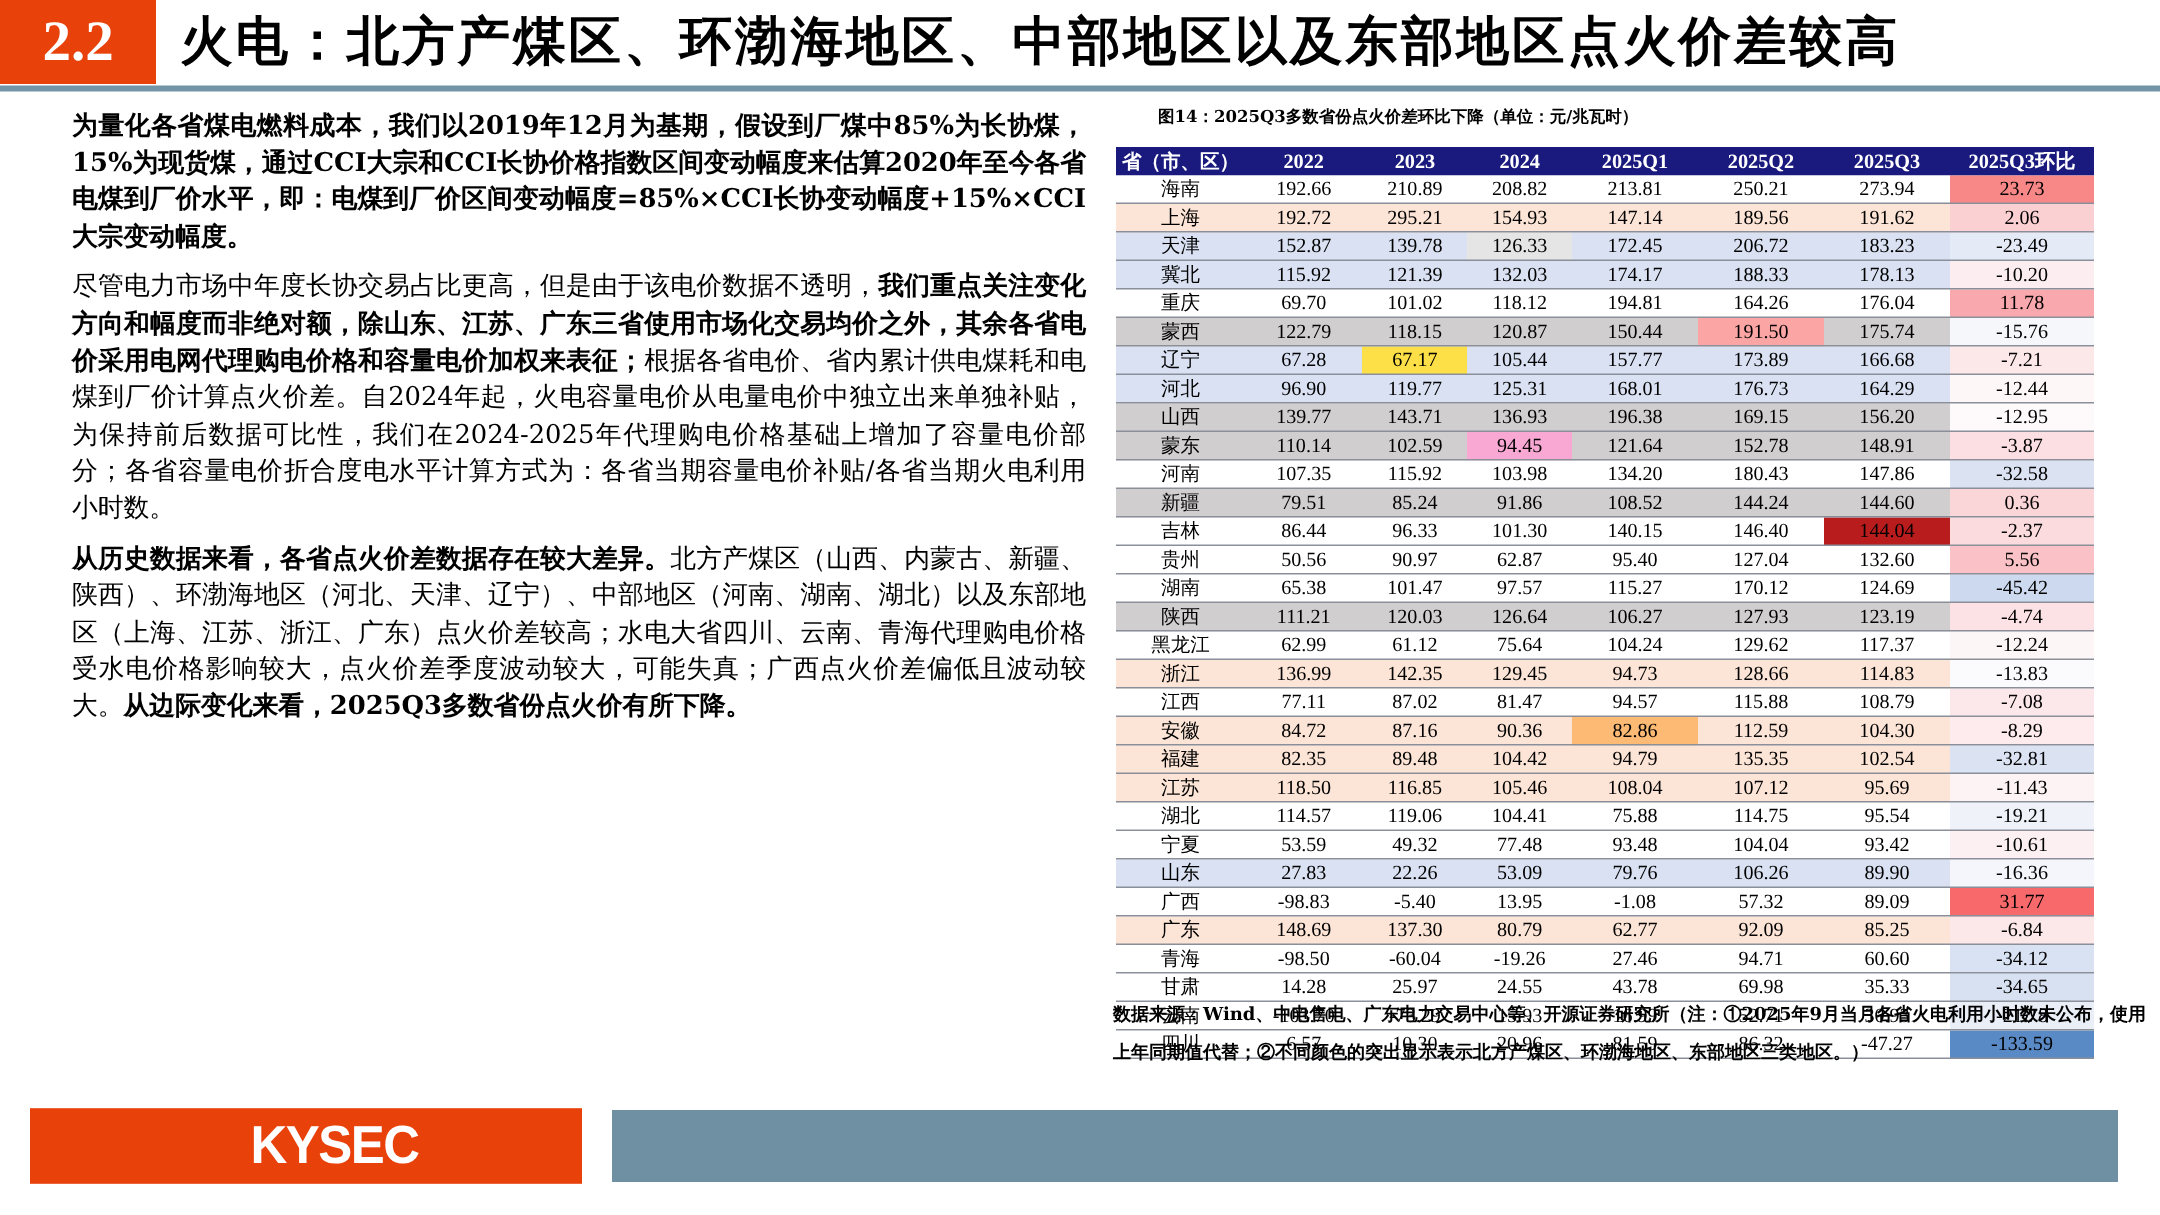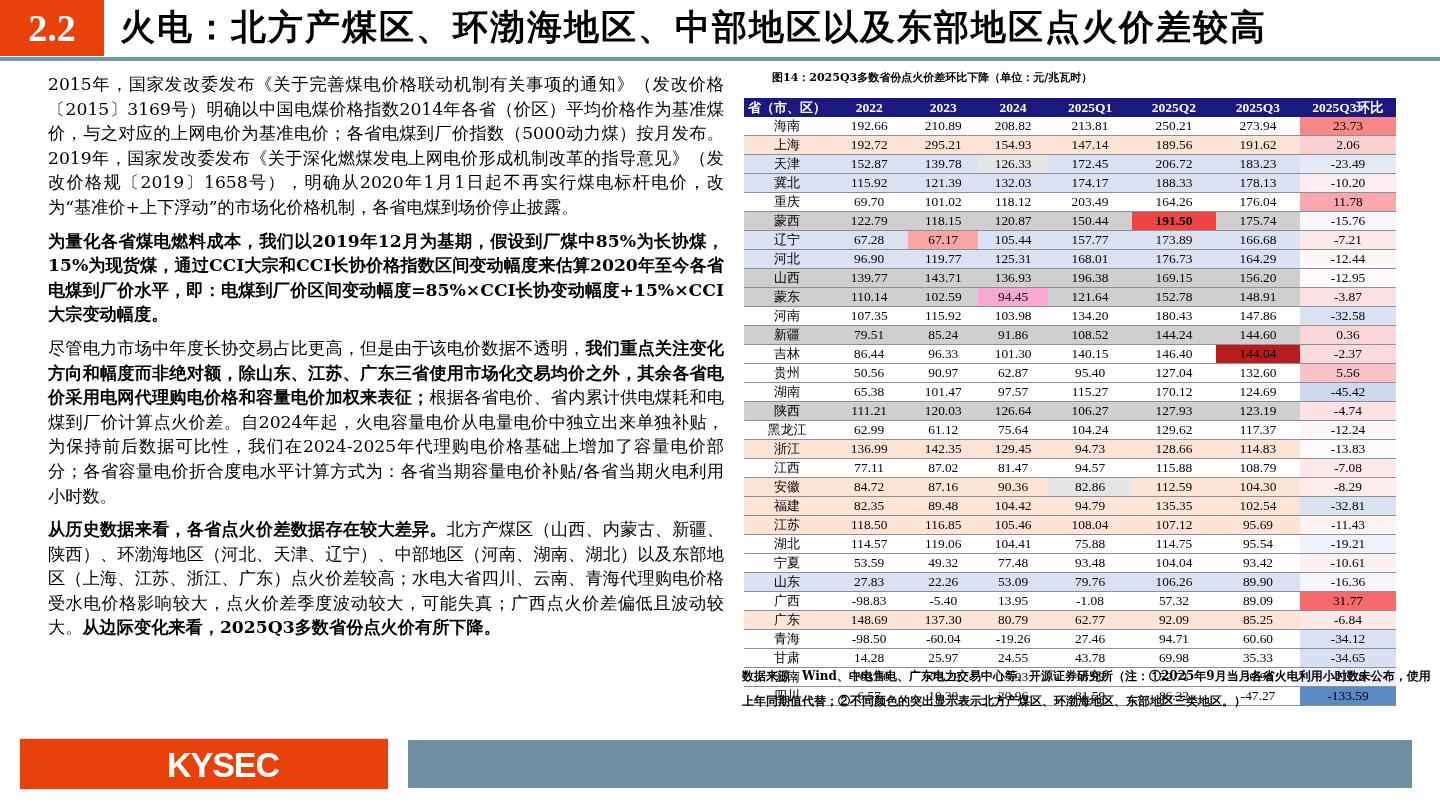--- a/index.html
+++ b/index.html
@@ -37,21 +37,20 @@
 </head>
 <body>
 
 <div class="header">
   <div class="section-num">2.2</div>
   <div class="page-title">火电：北方产煤区、环渤海地区、中部地区以及东部地区点火价差较高</div>
   <div class="header-rule"></div>
 </div>
 
 <div class="left" id="left-text">
-    <div class="para"><span>2015年，国家发改委发布《关于完善煤电价格联动机制有关事项的通知》（发改价格〔2015〕3169号）明确以中国电煤价格指数2014年各省（价区）平均价格作为基准煤价，与之对应的上网电价为基准电价；各省电煤到厂价指数（5000动力煤）按月发布。2019年，国家发改委发布《关于深化燃煤发电上网电价形成机制改革的指导意见》（发改价格规〔2019〕1658号），明确从2020年1月1日起不再实行煤电标杆电价，改为“基准价+上下浮动”的市场化价格机制，各省电煤到场价停止披露。</span></div>
     <div class="para"><b>为量化各省煤电燃料成本，我们以2019年12月为基期，假设到厂煤中85%为长协煤，15%为现货煤，通过CCI大宗和CCI长协价格指数区间变动幅度来估算2020年至今各省电煤到厂价水平，即：电煤到厂价区间变动幅度=85%×CCI长协变动幅度+15%×CCI大宗变动幅度。</b></div>
     <div class="para"><span>尽管电力市场中年度长协交易占比更高，但是由于该电价数据不透明，</span><b>我们重点关注变化方向和幅度而非绝对额，除山东、江苏、广东三省使用市场化交易均价之外，其余各省电价采用电网代理购电价格和容量电价加权来表征；</b><span>根据各省电价、省内累计供电煤耗和电煤到厂价计算点火价差。自2024年起，火电容量电价从电量电价中独立出来单独补贴，为保持前后数据可比性，我们在2024-2025年代理购电价格基础上增加了容量电价部分；各省容量电价折合度电水平计算方式为：各省当期容量电价补贴/各省当期火电利用小时数。</span></div>
     <div class="para"><b>从历史数据来看，各省点火价差数据存在较大差异。</b><span>北方产煤区（山西、内蒙古、新疆、陕西）、环渤海地区（河北、天津、辽宁）、中部地区（河南、湖南、湖北）以及东部地区（上海、江苏、浙江、广东）点火价差较高；水电大省四川、云南、青海代理购电价格受水电价格影响较大，点火价差季度波动较大，可能失真；广西点火价差偏低且波动较大。</span><b>从边际变化来看，2025Q3多数省份点火价有所下降。</b></div>
   </div>
 
 <div class="fig-title">图14：2025Q3多数省份点火价差环比下降（单位：元/兆瓦时）</div>
 
 <table class="grid">
   <thead>
     <tr id="table-head">
@@ -104,39 +103,39 @@
         <td style="background: rgb(217, 225, 242);">174.17</td>
         <td style="background: rgb(217, 225, 242);">188.33</td>
         <td style="background: rgb(217, 225, 242);">178.13</td>
         <td style="background: rgb(252, 238, 240); width: 96px;">-10.20</td>
       </tr>
       <tr>
         <td class="prov" style="background: rgb(255, 255, 255);">重庆</td>
         <td style="background: rgb(255, 255, 255);">69.70</td>
         <td style="background: rgb(255, 255, 255);">101.02</td>
         <td style="background: rgb(255, 255, 255);">118.12</td>
-        <td style="background: rgb(255, 255, 255);">203.49</td>
+        <td style="background: rgb(255, 255, 255);">194.81</td>
         <td style="background: rgb(255, 255, 255);">164.26</td>
         <td style="background: rgb(255, 255, 255);">176.04</td>
         <td style="background: rgb(249, 169, 173); width: 96px;">11.78</td>
       </tr>
       <tr>
         <td class="prov" style="background: rgb(208, 206, 206);">蒙西</td>
         <td style="background: rgb(208, 206, 206);">122.79</td>
         <td style="background: rgb(208, 206, 206);">118.15</td>
         <td style="background: rgb(208, 206, 206);">120.87</td>
         <td style="background: rgb(208, 206, 206);">150.44</td>
-        <td style="background: #ef4444; font-weight: bold;">191.50</td>
+        <td style="background: #fca5a5;">191.50</td>
         <td style="background: rgb(208, 206, 206);">175.74</td>
         <td style="background: rgb(246, 247, 251); width: 96px;">-15.76</td>
       </tr>
       <tr>
         <td class="prov" style="background: rgb(217, 225, 242);">辽宁</td>
         <td style="background: rgb(217, 225, 242);">67.28</td>
-        <td style="background: #fca5a5;">67.17</td>
+        <td style="background: #fde047;">67.17</td>
         <td style="background: rgb(217, 225, 242);">105.44</td>
         <td style="background: rgb(217, 225, 242);">157.77</td>
         <td style="background: rgb(217, 225, 242);">173.89</td>
         <td style="background: rgb(217, 225, 242);">166.68</td>
         <td style="background: rgb(252, 231, 233); width: 96px;">-7.21</td>
       </tr>
       <tr>
         <td class="prov" style="background: rgb(217, 225, 242);">河北</td>
         <td style="background: rgb(217, 225, 242);">96.90</td>
         <td style="background: rgb(217, 225, 242);">119.77</td>
@@ -254,21 +253,21 @@
         <td style="background: rgb(255, 255, 255);">94.57</td>
         <td style="background: rgb(255, 255, 255);">115.88</td>
         <td style="background: rgb(255, 255, 255);">108.79</td>
         <td style="background: rgb(252, 232, 234); width: 96px;">-7.08</td>
       </tr>
       <tr>
         <td class="prov" style="background: rgb(252, 228, 214);">安徽</td>
         <td style="background: rgb(252, 228, 214);">84.72</td>
         <td style="background: rgb(252, 228, 214);">87.16</td>
         <td style="background: rgb(252, 228, 214);">90.36</td>
-        <td style="background: #e5e5e5;">82.86</td>
+        <td style="background: #fdba74;">82.86</td>
         <td style="background: rgb(252, 228, 214);">112.59</td>
         <td style="background: rgb(252, 228, 214);">104.30</td>
         <td style="background: rgb(253, 235, 237); width: 96px;">-8.29</td>
       </tr>
       <tr>
         <td class="prov" style="background: rgb(252, 228, 214);">福建</td>
         <td style="background: rgb(252, 228, 214);">82.35</td>
         <td style="background: rgb(252, 228, 214);">89.48</td>
         <td style="background: rgb(252, 228, 214);">104.42</td>
         <td style="background: rgb(252, 228, 214);">94.79</td>

